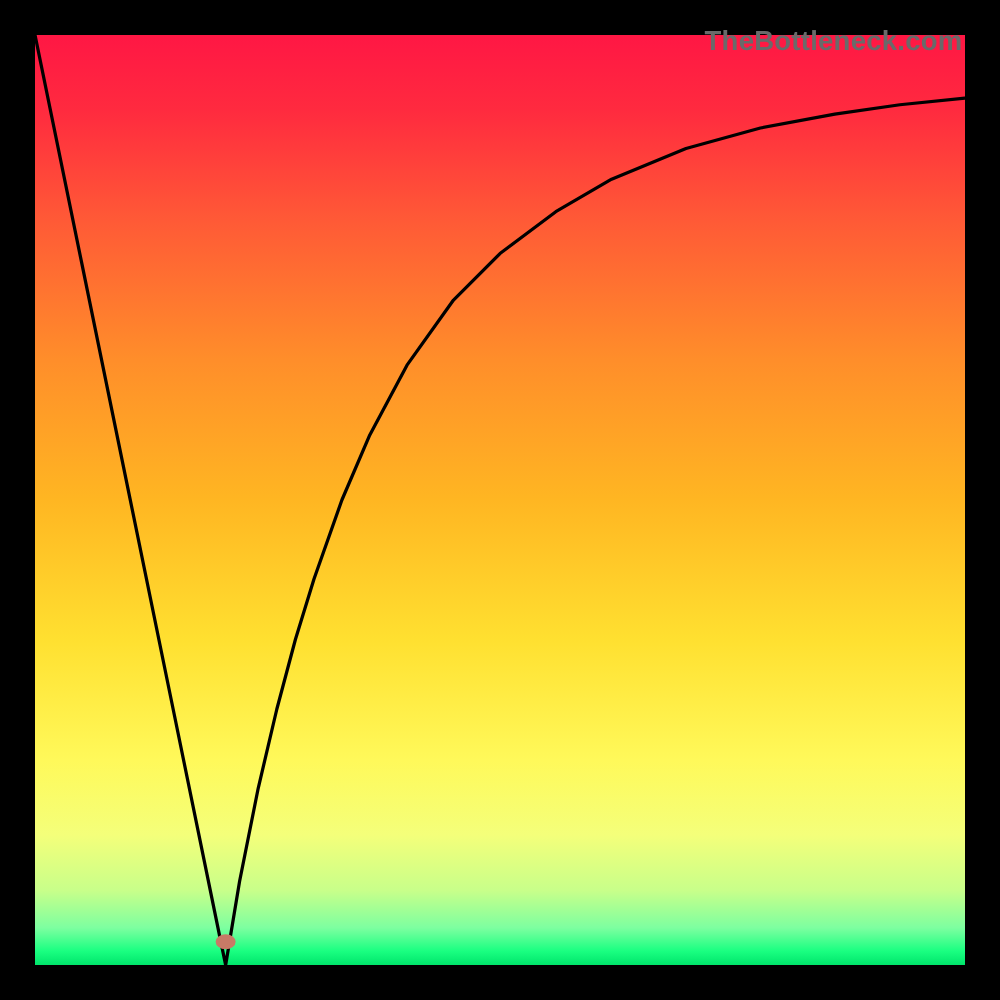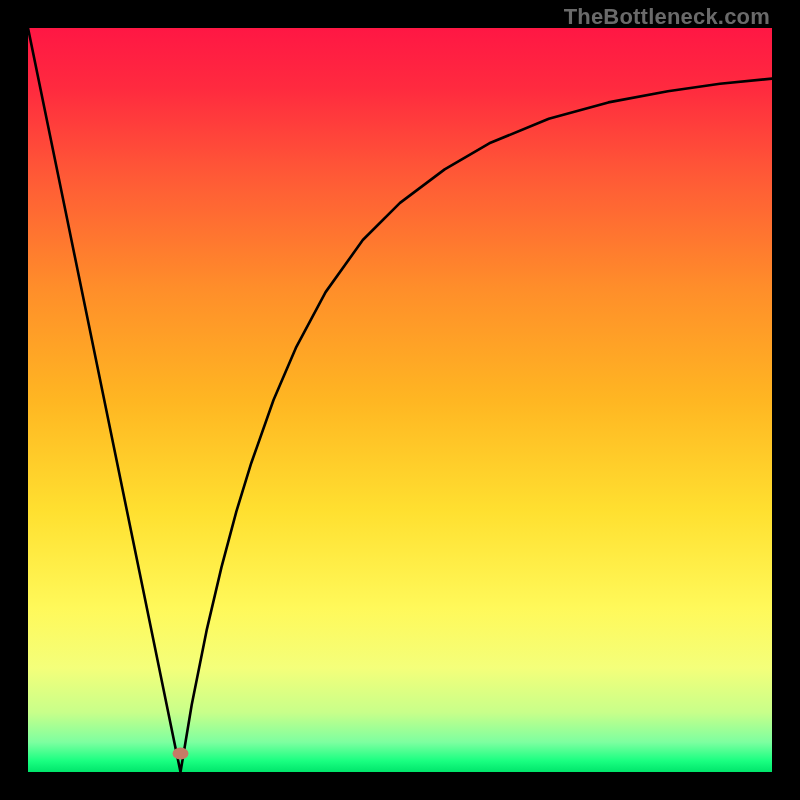--- a/index.html
+++ b/index.html
@@ -30,21 +30,21 @@
     inset: 0;
   }
   .curve-svg {
     position: absolute;
     inset: 0;
     width: 100%;
     height: 100%;
   }
   .watermark {
     position: absolute;
-    top: 4px;
+    top: 20px;
     right: 30px;
     color: #6a6a6a;
     font-size: 22px;
     font-weight: 600;
     letter-spacing: 0.2px;
     user-select: none;
   }
 </style>
 </head>
 <body>

